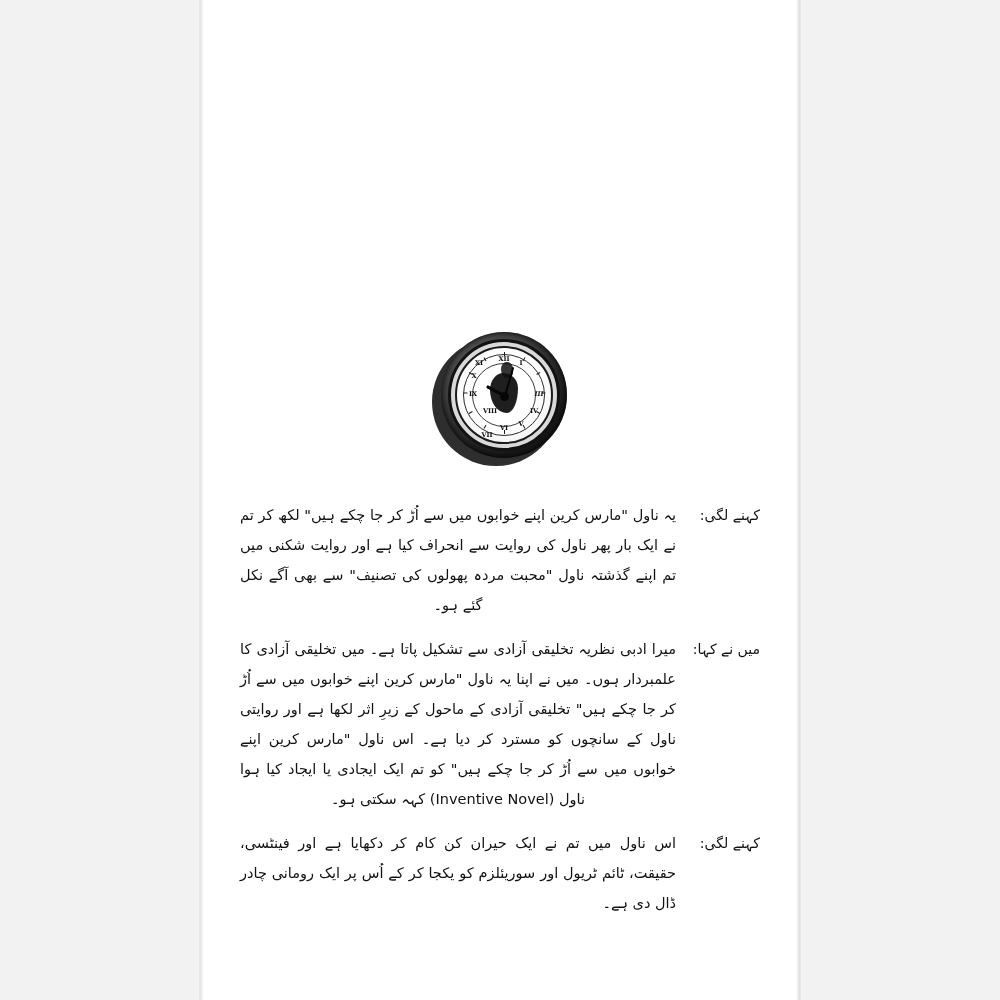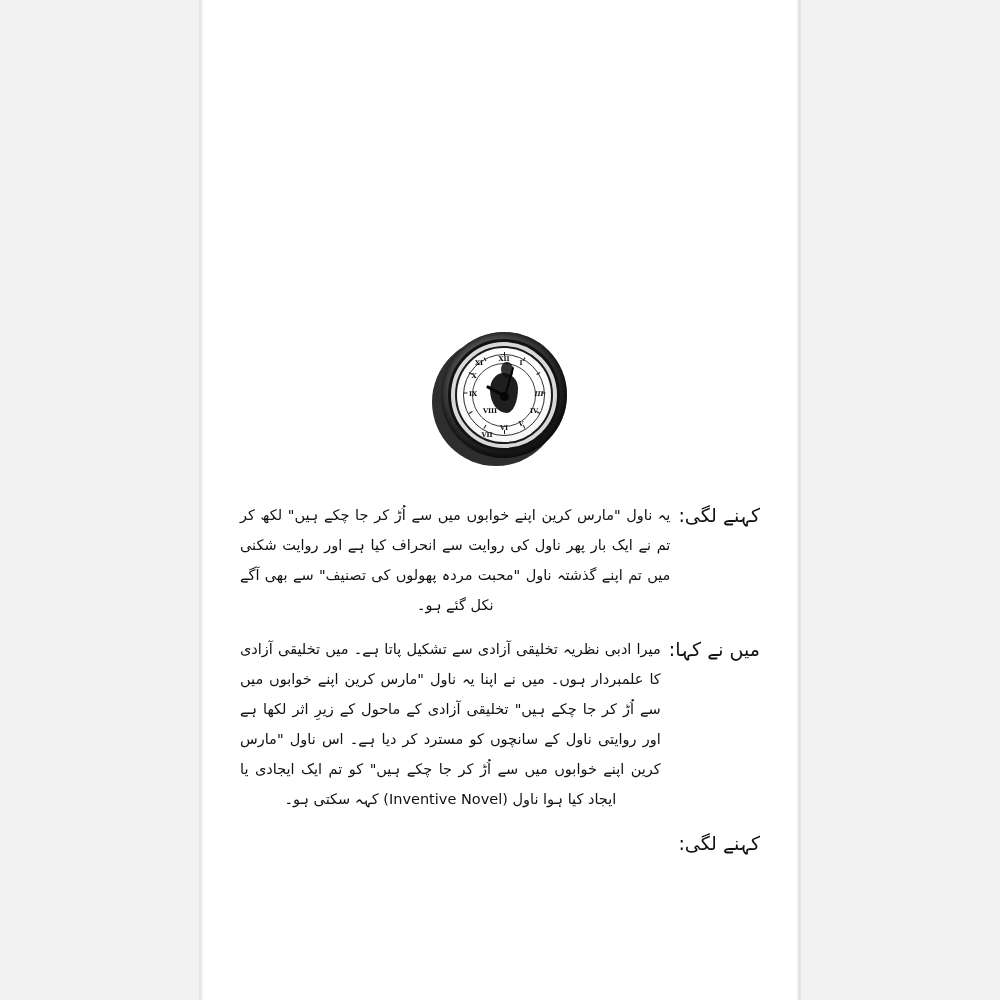--- a/index.html
+++ b/index.html
@@ -176,21 +176,21 @@
   }
   .para-row {
     display: flex;
     flex-direction: row;
     align-items: flex-start;
     margin-bottom: 14px;
   }
   .speaker {
     flex: 0 0 76px;
     font-family: "DejaVu Sans", sans-serif;
-    font-size: 19px;
+    font-size: 14px;
     line-height: 30px;
     color: #111;
     text-align: right;
     padding-left: 8px;
     white-space: nowrap;
   }
   .para-body {
     flex: 1 1 auto;
     font-family: "DejaVu Sans", sans-serif;
     font-size: 14.5px;
@@ -262,17 +262,18 @@
         <div class="para-body">یہ ناول "مارس کرین اپنے خوابوں میں سے اُڑ کر جا چکے ہیں" لکھ کر تم نے ایک بار پھر ناول کی روایت سے انحراف کیا ہے اور روایت شکنی میں تم اپنے گذشتہ ناول "محبت مردہ پھولوں کی تصنیف" سے بھی آگے نکل گئے ہو۔</div>
       </div>
 
       <div class="para-row">
         <div class="speaker">میں نے کہا:</div>
         <div class="para-body">میرا ادبی نظریہ تخلیقی آزادی سے تشکیل پاتا ہے۔ میں تخلیقی آزادی کا علمبردار ہوں۔ میں نے اپنا یہ ناول "مارس کرین اپنے خوابوں میں سے اُڑ کر جا چکے ہیں" تخلیقی آزادی کے ماحول کے زیرِ اثر لکھا ہے اور روایتی ناول کے سانچوں کو مسترد کر دیا ہے۔ اس ناول "مارس کرین اپنے خوابوں میں سے اُڑ کر جا چکے ہیں" کو تم ایک ایجادی یا ایجاد کیا ہوا ناول (Inventive  Novel) کہہ سکتی ہو۔</div>
       </div>
 
       <div class="para-row">
         <div class="speaker">کہنے لگی:</div>
+        <div class="para-body last-right">اس ناول میں تم نے ایک حیران کن کام کر دکھایا ہے اور فینٹسی، حقیقت، ٹائم ٹریول اور سوریئلزم کو یکجا کر کے اُس پر ایک رومانی چادر ڈال دی ہے۔</div>
       </div>
 
     </div>
   </div>
 </div>
 
 </body></html>

